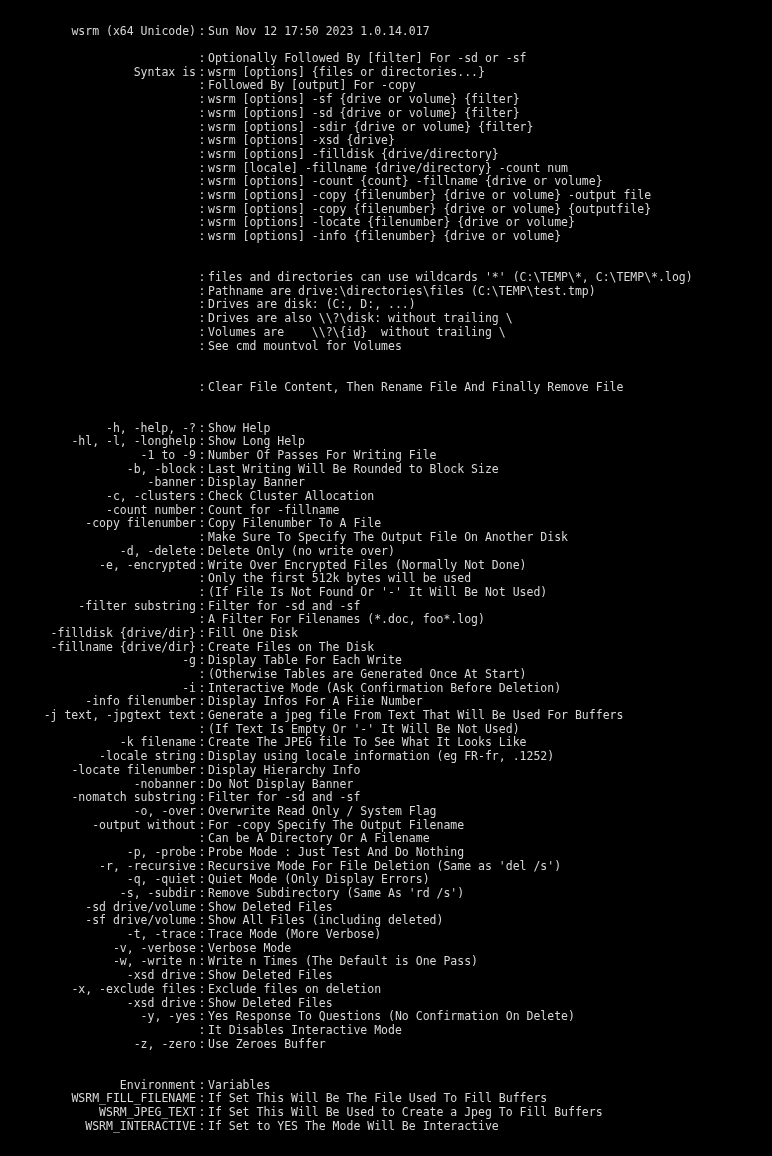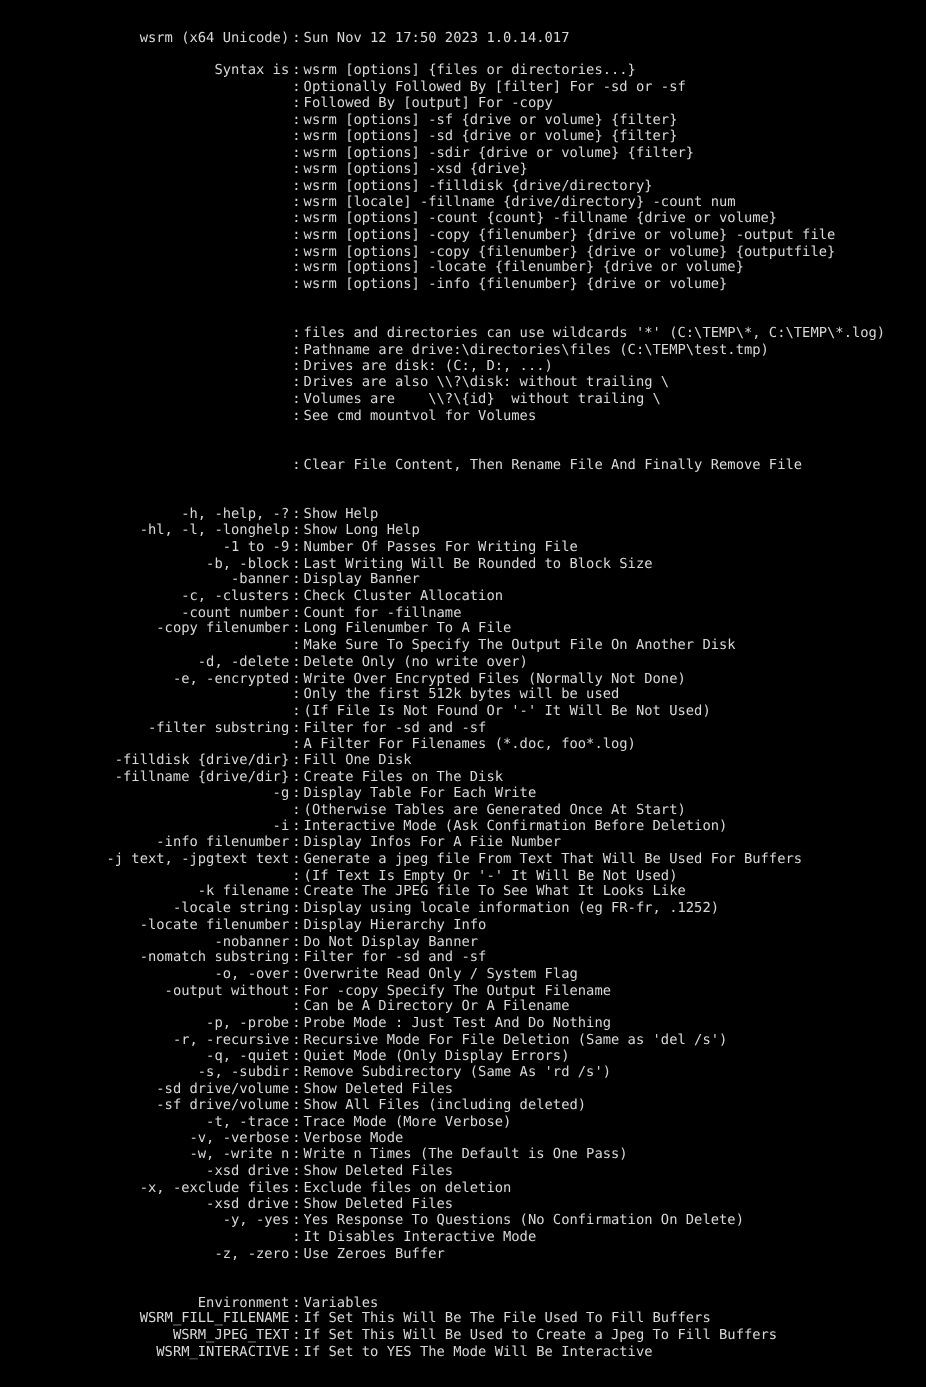--- a/index.html
+++ b/index.html
@@ -18,21 +18,20 @@
     width: 772px;
     height: 1152px;
     background: #000000;
     color: #d8d8d8;
     font-family: "DejaVu Sans Mono", "Liberation Mono", monospace;
     font-size: 11.5px;
     line-height: 13.7px;
     letter-spacing: 0px;
     padding-top: 11px;
     box-sizing: border-box;
-    padding-left: 45px;
   }
   .row {
     display: block;
     height: 13.7px;
     white-space: pre;
     font-family: "DejaVu Sans Mono", "Liberation Mono", monospace;
   }
   .row.blank {
     height: 13.7px;
   }
@@ -58,22 +57,22 @@
   }
 </style>
 </head>
 <body style="background: rgb(0, 0, 0);">
 
 <div id="terminal" style="background: rgb(0, 0, 0); color: rgb(216, 216, 216);">
   <div id="lines-container">
       <div class="row blank">&nbsp;</div>
       <div class="row"><span class="lhs">wsrm (x64 Unicode)</span><span class="sep">:</span><span class="rhs">Sun Nov 12 17:50 2023 1.0.14.017</span></div>
       <div class="row blank">&nbsp;</div>
+      <div class="row"><span class="lhs"></span><span class="sep">:</span><span class="rhs">Optionally Followed By [filter] For -sd or -sf</span></div>
       <div class="row"><span class="lhs">Syntax is</span><span class="sep">:</span><span class="rhs">wsrm [options] {files or directories...}</span></div>
-      <div class="row"><span class="lhs"></span><span class="sep">:</span><span class="rhs">Optionally Followed By [filter] For -sd or -sf</span></div>
       <div class="row"><span class="lhs"></span><span class="sep">:</span><span class="rhs">Followed By [output] For -copy</span></div>
       <div class="row"><span class="lhs"></span><span class="sep">:</span><span class="rhs">wsrm [options] -sf {drive or volume} {filter}</span></div>
       <div class="row"><span class="lhs"></span><span class="sep">:</span><span class="rhs">wsrm [options] -sd {drive or volume} {filter}</span></div>
       <div class="row"><span class="lhs"></span><span class="sep">:</span><span class="rhs">wsrm [options] -sdir {drive or volume} {filter}</span></div>
       <div class="row"><span class="lhs"></span><span class="sep">:</span><span class="rhs">wsrm [options] -xsd {drive}</span></div>
       <div class="row"><span class="lhs"></span><span class="sep">:</span><span class="rhs">wsrm [options] -filldisk {drive/directory}</span></div>
       <div class="row"><span class="lhs"></span><span class="sep">:</span><span class="rhs">wsrm [locale] -fillname {drive/directory} -count num</span></div>
       <div class="row"><span class="lhs"></span><span class="sep">:</span><span class="rhs">wsrm [options] -count {count} -fillname {drive or volume}</span></div>
       <div class="row"><span class="lhs"></span><span class="sep">:</span><span class="rhs">wsrm [options] -copy {filenumber} {drive or volume} -output file</span></div>
       <div class="row"><span class="lhs"></span><span class="sep">:</span><span class="rhs">wsrm [options] -copy {filenumber} {drive or volume} {outputfile}</span></div>
@@ -92,21 +91,21 @@
       <div class="row"><span class="lhs"></span><span class="sep">:</span><span class="rhs">Clear File Content, Then Rename File And Finally Remove File</span></div>
       <div class="row blank">&nbsp;</div>
       <div class="row blank">&nbsp;</div>
       <div class="row"><span class="lhs">-h, -help, -?</span><span class="sep">:</span><span class="rhs">Show Help</span></div>
       <div class="row"><span class="lhs">-hl, -l, -longhelp</span><span class="sep">:</span><span class="rhs">Show Long Help</span></div>
       <div class="row"><span class="lhs">-1 to -9</span><span class="sep">:</span><span class="rhs">Number Of Passes For Writing File</span></div>
       <div class="row"><span class="lhs">-b, -block</span><span class="sep">:</span><span class="rhs">Last Writing Will Be Rounded to Block Size</span></div>
       <div class="row"><span class="lhs">-banner</span><span class="sep">:</span><span class="rhs">Display Banner</span></div>
       <div class="row"><span class="lhs">-c, -clusters</span><span class="sep">:</span><span class="rhs">Check Cluster Allocation</span></div>
       <div class="row"><span class="lhs">-count number</span><span class="sep">:</span><span class="rhs">Count for -fillname</span></div>
-      <div class="row"><span class="lhs">-copy filenumber</span><span class="sep">:</span><span class="rhs">Long Filenumber To A File</span></div>
+      <div class="row"><span class="lhs">-copy filenumber</span><span class="sep">:</span><span class="rhs">Copy Filenumber To A File</span></div>
       <div class="row"><span class="lhs"></span><span class="sep">:</span><span class="rhs">Make Sure To Specify The Output File On Another Disk</span></div>
       <div class="row"><span class="lhs">-d, -delete</span><span class="sep">:</span><span class="rhs">Delete Only (no write over)</span></div>
       <div class="row"><span class="lhs">-e, -encrypted</span><span class="sep">:</span><span class="rhs">Write Over Encrypted Files (Normally Not Done)</span></div>
       <div class="row"><span class="lhs"></span><span class="sep">:</span><span class="rhs">Only the first 512k bytes will be used</span></div>
       <div class="row"><span class="lhs"></span><span class="sep">:</span><span class="rhs">(If File Is Not Found Or '-' It Will Be Not Used)</span></div>
       <div class="row"><span class="lhs">-filter substring</span><span class="sep">:</span><span class="rhs">Filter for -sd and -sf</span></div>
       <div class="row"><span class="lhs"></span><span class="sep">:</span><span class="rhs">A Filter For Filenames (*.doc, foo*.log)</span></div>
       <div class="row"><span class="lhs">-filldisk {drive/dir}</span><span class="sep">:</span><span class="rhs">Fill One Disk</span></div>
       <div class="row"><span class="lhs">-fillname {drive/dir}</span><span class="sep">:</span><span class="rhs">Create Files on The Disk</span></div>
       <div class="row"><span class="lhs">-g</span><span class="sep">:</span><span class="rhs">Display Table For Each Write</span></div>

